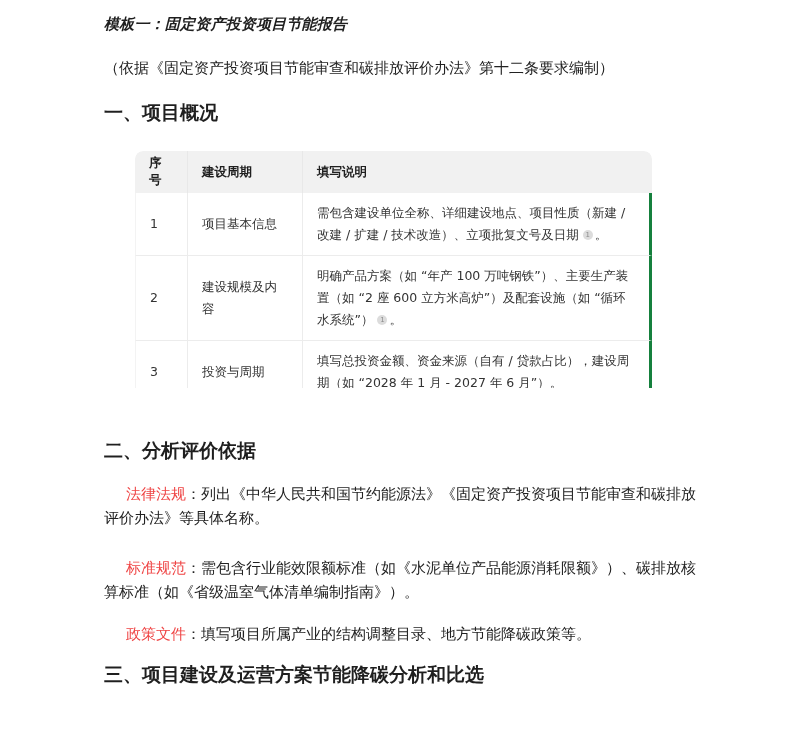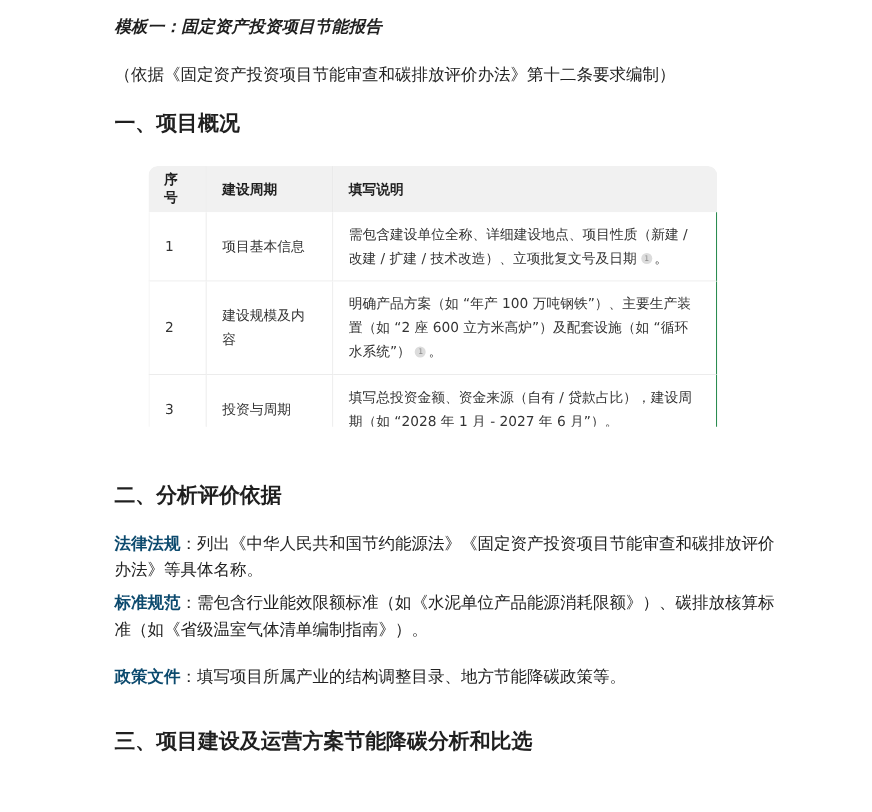--- a/index.html
+++ b/index.html
@@ -83,21 +83,21 @@
     thead th:last-child { border-top-right-radius: 8px; border-right: none; font-family: Liberation Serif, serif; }
     tbody td {
       padding: 9px 14px;
       line-height: 22px;
       vertical-align: middle;
       border-right: 1px solid #ececec;
       border-bottom: 1px solid #ececec;
       background: #fff;
     }
     tbody td:first-child { border-left: 1px solid #f3f3f3; }
-    tbody td:last-child { border-right: 1px solid #15803d; }
+    tbody td:last-child { border-right: 3px solid #15803d; }
     col.c1 { width: 53px; }
     col.c2 { width: 115px; }
     col.c3 { width: 349px; }
     .cite {
       display: inline-block;
       width: 10px;
       height: 10px;
       border-radius: 50%;
       background: #dcdcdc;
       color: #8a8a8a;
@@ -108,24 +108,24 @@
       margin: 0 2px 0 4px;
     }
     .para {
       position: absolute;
       left: 0;
       width: 600px;
       font-size: 15px;
       line-height: 24px;
       color: #222;
     }
-    .para b { font-weight: bold; color: #0c4a6e; }
+    .para b { font-weight: normal; color: #ef4444; margin-left: 22px; }
     .p1 { top: 482px; }
-    .p2 { top: 536px; }
-    .p3 { top: 603px; }
+    .p2 { top: 556px; }
+    .p3 { top: 622px; }
   </style>
 </head>
 <body>
 
 <div class="doc">
   <div class="title">模板一：固定资产投资项目节能报告</div>
   <div class="subtitle">（依据《固定资产投资项目节能审查和碳排放评价办法》第十二条要求编制）</div>
 
   <div class="h2 s1">一、项目概况</div>
 

